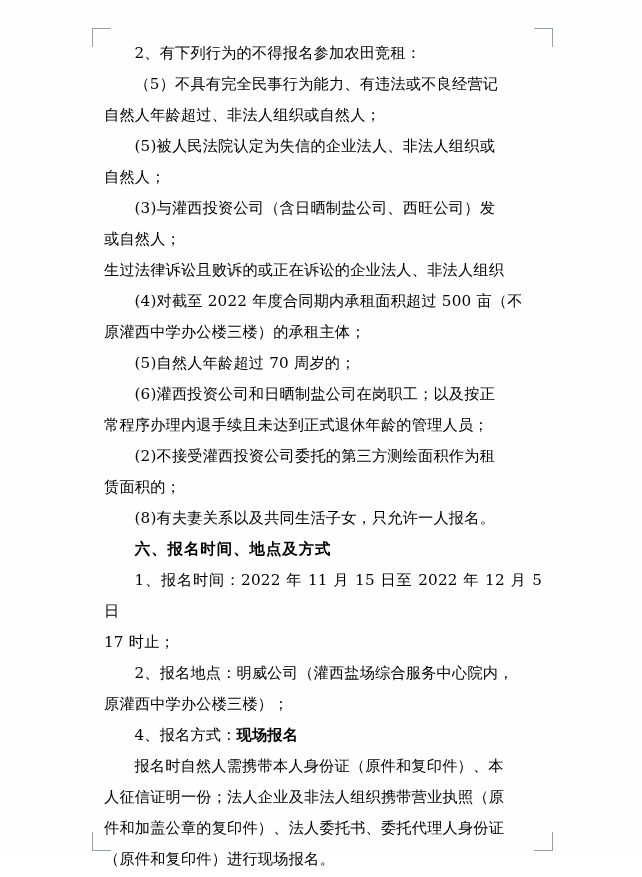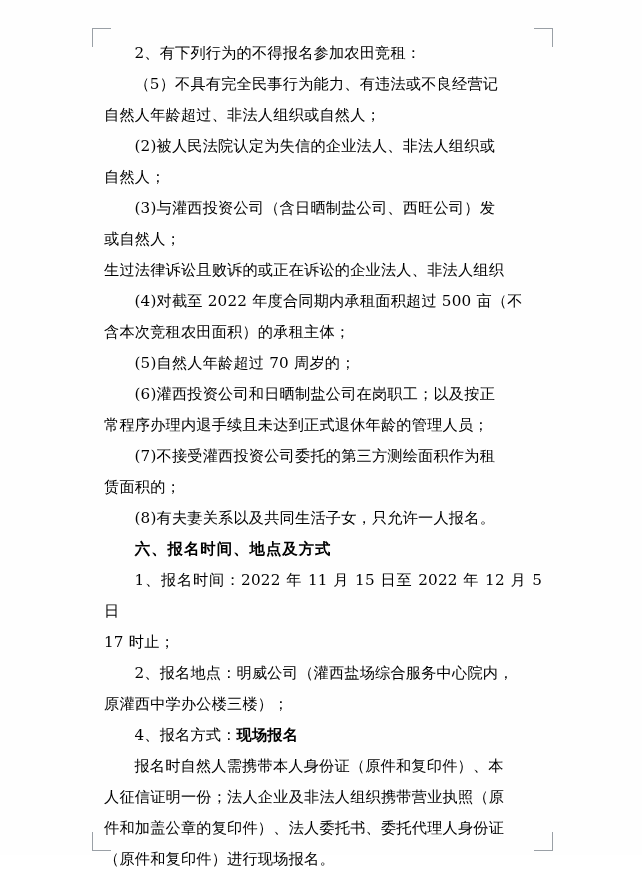--- a/index.html
+++ b/index.html
@@ -73,31 +73,31 @@
 <div class="page">
   <div class="crop tl"></div>
   <div class="crop tr"></div>
   <div class="crop bl"></div>
   <div class="crop br"></div>
 
   <div class="content">
     <p class="indent">2、有下列行为的不得报名参加农田竞租：</p>
     <p class="indent">（5）不具有完全民事行为能力、有违法或不良经营记</p>
     <p class="hang">自然人年龄超过、非法人组织或自然人；</p>
-    <p class="indent">(2)被人民法院认定为失信的企业法人、非法人组织或</p>
+    <p class="indent">(5)被人民法院认定为失信的企业法人、非法人组织或</p>
     <p class="hang">自然人；</p>
     <p class="indent">(3)与灌西投资公司（含日晒制盐公司、西旺公司）发</p>
     <p class="hang">或自然人；</p>
     <p class="hang">生过法律诉讼且败诉的或正在诉讼的企业法人、非法人组织</p>
     <p class="indent">(4)对截至 2022 年度合同期内承租面积超过 500 亩（不</p>
-    <p class="hang">含本次竞租农田面积）的承租主体；</p>
+    <p class="hang">原灌西中学办公楼三楼）的承租主体；</p>
     <p class="indent">(5)自然人年龄超过 70 周岁的；</p>
     <p class="indent">(6)灌西投资公司和日晒制盐公司在岗职工；以及按正</p>
     <p class="hang">常程序办理内退手续且未达到正式退休年龄的管理人员；</p>
-    <p class="indent">(7)不接受灌西投资公司委托的第三方测绘面积作为租</p>
+    <p class="indent">(2)不接受灌西投资公司委托的第三方测绘面积作为租</p>
     <p class="hang">赁面积的；</p>
     <p class="indent">(8)有夫妻关系以及共同生活子女，只允许一人报名。</p>
     <p class="heading">六、报名时间、地点及方式</p>
     <p class="indent">1、报名时间：2022 年 11 月 15 日至 2022 年 12 月 5 日</p>
     <p class="hang">17 时止；</p>
     <p class="indent">2、报名地点：明威公司（灌西盐场综合服务中心院内，</p>
     <p class="hang">原灌西中学办公楼三楼）；</p>
     <p class="indent"><span>4、报名方式：</span><span class="bold-inline">现场报名</span></p>
     <p class="indent">报名时自然人需携带本人身份证（原件和复印件）、本</p>
     <p class="hang">人征信证明一份；法人企业及非法人组织携带营业执照（原</p>

